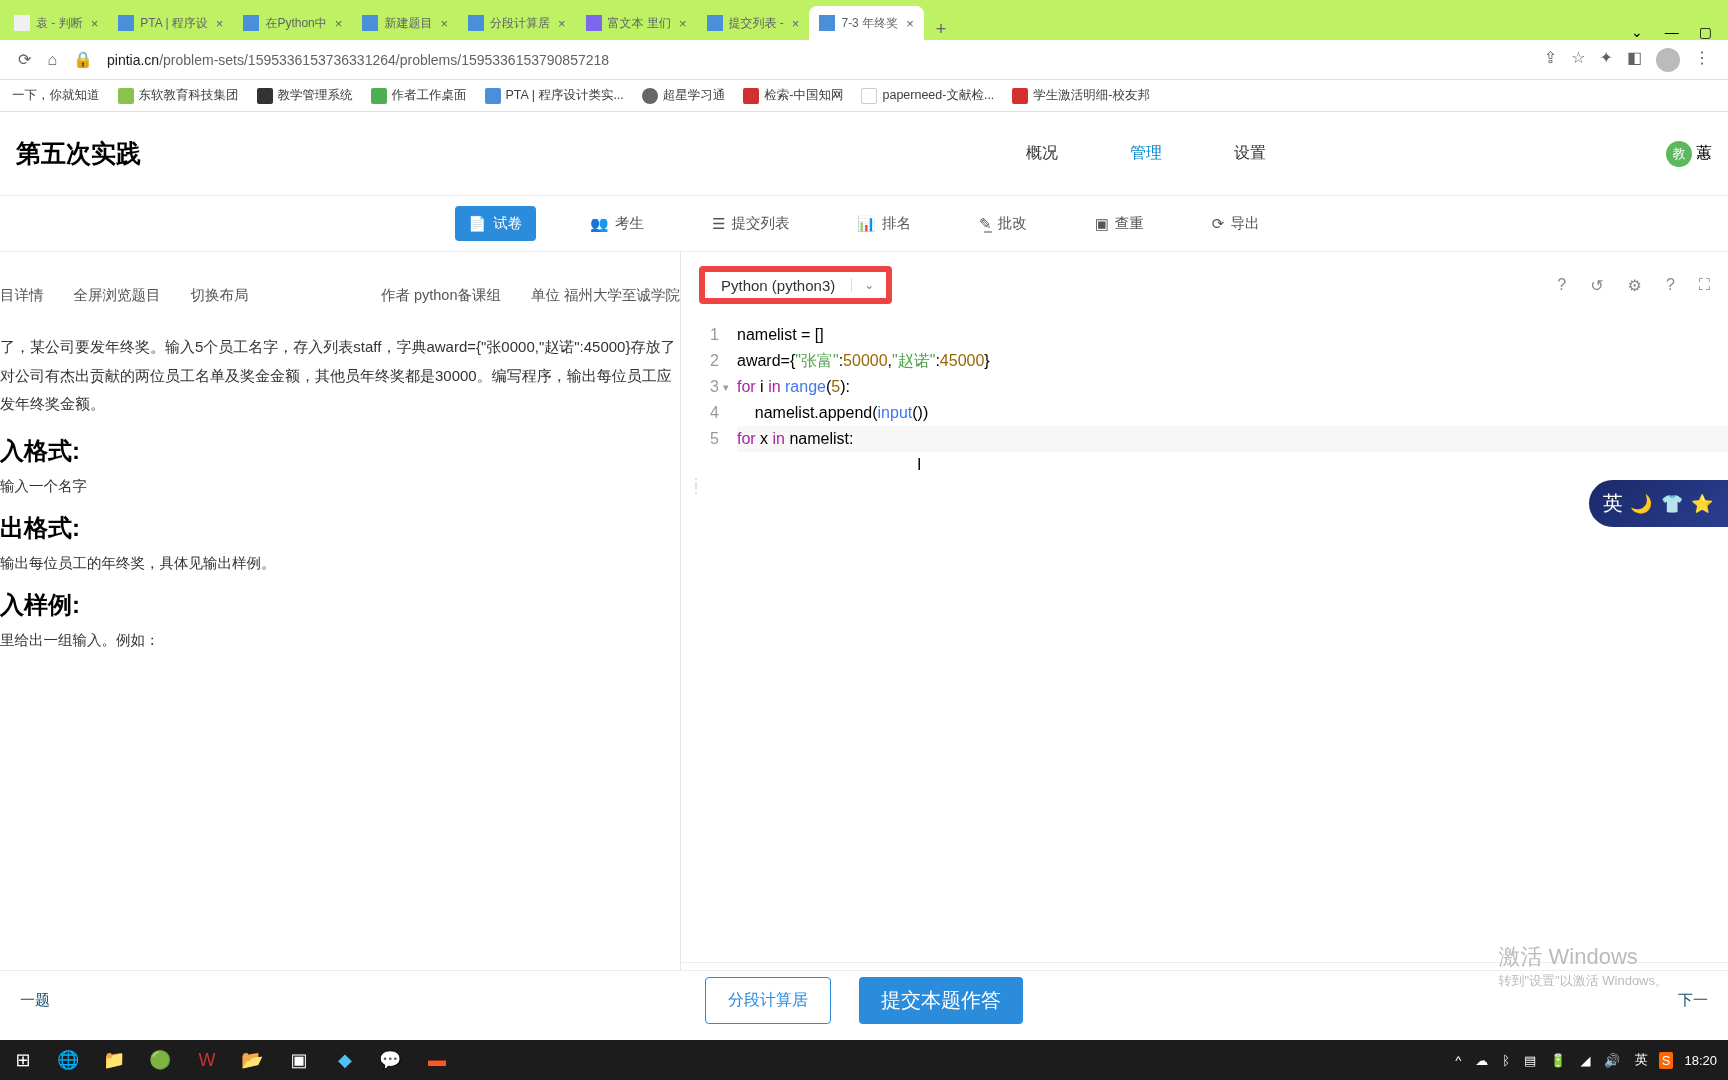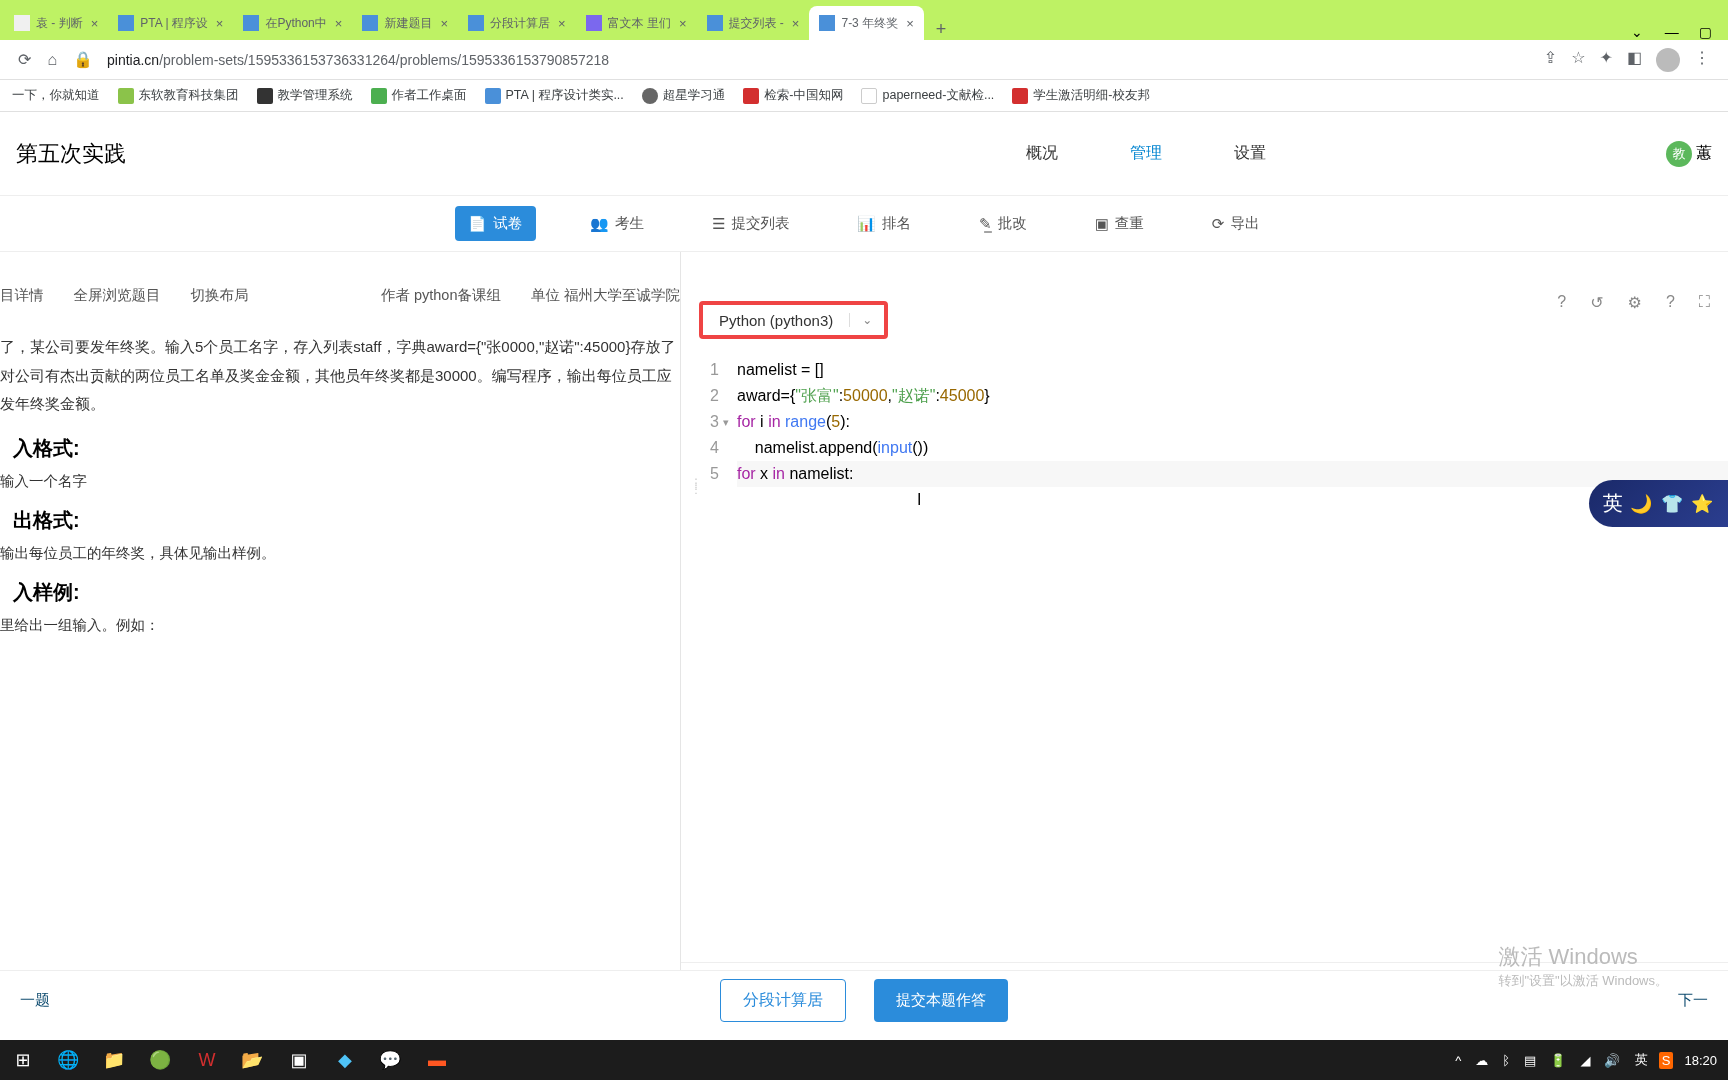--- a/index.html
+++ b/index.html
@@ -24,21 +24,21 @@
 .url-text .path { color: #5f6368; }
 .url-right { display: flex; gap: 14px; padding: 0 8px; color: #5f6368; font-size: 16px; }
 .avatar-circle { width: 24px; height: 24px; border-radius: 50%; background: #bbb; }
 
 .bookmarks { height: 32px; display: flex; align-items: center; padding: 0 6px; gap: 6px; border-bottom: 1px solid #e0e0e0; font-size: 12.5px; }
 .bookmark { display: flex; align-items: center; gap: 5px; padding: 4px 6px; color: #3c4043; border-radius: 4px; cursor: pointer; }
 .bkm-icon { width: 16px; height: 16px; background: #4285f4; border-radius: 2px; }
 
 
 .page-header { height: 84px; display: flex; align-items: center; padding: 0 16px; border-bottom: 1px solid #eee; }
-.page-title { font-size: 22px; font-weight: 400; }
+.page-title { font-size: 25px; font-weight: 700; }
 .nav-center { margin-left: auto; display: flex; gap: 72px; font-size: 16px; }
 .nav-center a { color: #333; text-decoration: none; }
 .nav-center a.active { color: #0284d0; }
 .user-area { margin-left: 400px; display: flex; align-items: center; gap: 4px; }
 .teacher-badge { width: 26px; height: 26px; border-radius: 50%; background: #5cb85c; color: #fff; display: flex; align-items: center; justify-content: center; font-size: 13px; }
 
 .toolbar { height: 56px; display: flex; align-items: center; justify-content: center; gap: 40px; border-bottom: 1px solid #eee; font-size: 14.5px; }
 .tool-item { display: flex; align-items: center; gap: 6px; color: #555; padding: 8px 14px; border-radius: 4px; cursor: pointer; }
 .tool-item.primary { background: #2b8cdb; color: #fff; }
 .tool-icon { font-size: 15px; }
@@ -48,47 +48,47 @@
 .right-panel { flex: 1; border-left: 1px solid #e5e5e5; display: flex; flex-direction: column; }
 
 .problem-header { display: flex; align-items: baseline; gap: 14px; padding: 8px 0; }
 .problem-title { font-size: 19px; font-weight: 500; }
 .problem-score-label { color: #999; font-size: 14px; }
 .problem-score { color: #999; font-size: 14px; }
 
 .sub-tabs { display: flex; gap: 30px; padding: 14px 0; font-size: 14.5px; color: #555; }
 .sub-tabs .meta { margin-left: auto; color: #555; display: flex; gap: 30px; }
 .problem-desc { font-size: 15px; line-height: 1.9; color: #333; margin: 14px 0; }
-.section-h { font-size: 20px; font-weight: 600; margin: 16px 0 10px 0; padding-left: 13px; }
+.section-h { font-size: 24px; font-weight: 600; margin: 16px 0 10px 0; }
 .section-p { font-size: 14.5px; color: #333; margin-bottom: 8px; }
 
 
 .editor-top { display: flex; align-items: center; padding: 14px 18px; gap: 10px; }
-.lang-select { display: flex; align-items: center; border: 4px solid #ef4444; border-radius: 4px; height: 38px; margin-top: 35px; }
+.lang-select { display: flex; align-items: center; border: 6px solid #ef4444; border-radius: 4px; height: 38px; }
 .lang-label { padding: 0 16px; font-size: 15px; color: #333; }
 .lang-chevron { border-left: 1px solid #ddd; padding: 0 12px; color: #888; font-size: 12px; }
 .editor-icons { margin-left: auto; display: flex; gap: 24px; color: #888; font-size: 16px; }
 
 .code-editor { font-family: "Consolas", "Courier New", monospace; font-size: 16px; line-height: 26px; display: flex; padding: 4px 0; flex: 1; }
 .gutter { width: 56px; text-align: right; color: #999; padding-right: 18px; }
 .code-lines { flex: 1; white-space: pre; }
 .kw { color: #a626a4; }
 .fn { color: #4078f2; }
 .str { color: #50a14f; }
 .num { color: #986801; }
 .line-current { background: #f7f7f7; }
 .folder { color: #999; position: absolute; margin-left: -14px; font-size: 11px; }
 .cursor-caret { display: inline-block; width: 1px; height: 18px; }
 
 .testcase { border-top: 1px solid #eee; padding: 14px 18px; font-size: 14.5px; color: #555; }
 
 
 .bottom-bar { position: absolute; bottom: 50px; left: 0; right: 0; height: 60px; border-top: 1px solid #eee; display: flex; align-items: center; padding: 0 20px; background: #fff; }
 .btn-outline { border: 1px solid #2b8cdb; color: #2b8cdb; background: #fff; padding: 10px 22px; font-size: 16px; border-radius: 4px; cursor: pointer; }
-.btn-primary { border: none; background: #2b8cdb; color: #fff; padding: 10px 22px; font-size: 15px; border-radius: 4px; margin-left: 28px; cursor: pointer; }
+.btn-primary { border: none; background: #2b8cdb; color: #fff; padding: 10px 22px; font-size: 20px; border-radius: 4px; margin-left: 28px; cursor: pointer; }
 .nav-link { color: #0c4a6e; font-size: 15px; }
 
 
 .watermark { position: absolute; right: 60px; bottom: 90px; text-align: left; color: #bbb; }
 .watermark h3 { font-size: 22px; font-weight: 400; }
 .watermark p { font-size: 13px; }
 
 
 .ime-widget { position: absolute; right: 0; top: 480px; background: linear-gradient(135deg, #1a2969, #2b3e8f); border-radius: 24px 0 0 24px; padding: 10px 14px; color: #ffd966; display: flex; align-items: center; gap: 8px; font-size: 18px; }
 

